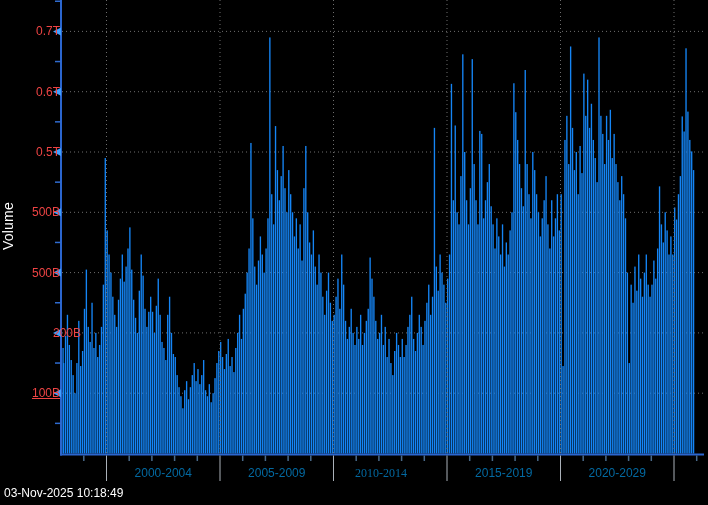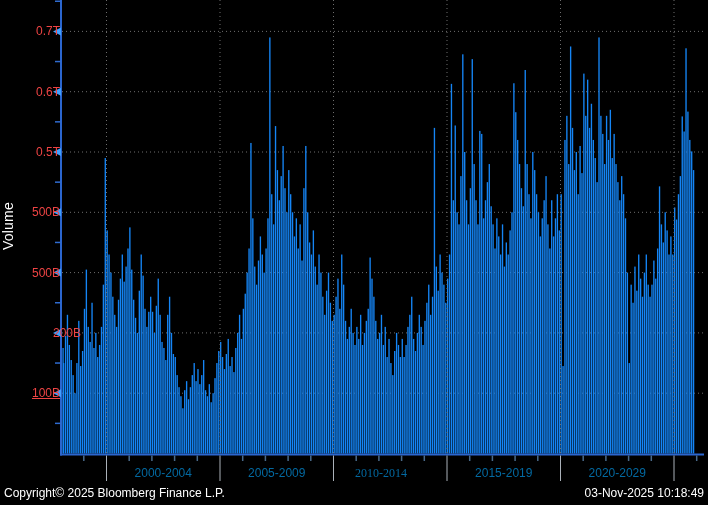--- a/index.html
+++ b/index.html
@@ -452,16 +452,15 @@
       <div class="y-tick-label" style="top: 24.4px;">0.7T</div>
     </div>
   <div id="x-section-labels">
       <div class="x-section-label" style="left: 118.25px;">2000-2004</div>
       <div class="x-section-label" style="left: 231.75px;">2005-2009</div>
       <div class="x-section-label" style="left: 336px; font-family: Liberation Serif, serif;">2010-2014</div>
       <div class="x-section-label" style="left: 458.75px;">2015-2019</div>
       <div class="x-section-label" style="left: 572.25px;">2020-2029</div>
     </div>
   <div class="footer">
-    <span>Copyright© 2025 Bloomberg Finance L.P.</span>
     <span>03-Nov-2025 10:18:49</span>
   </div>
 </div>
 
 </body></html>

